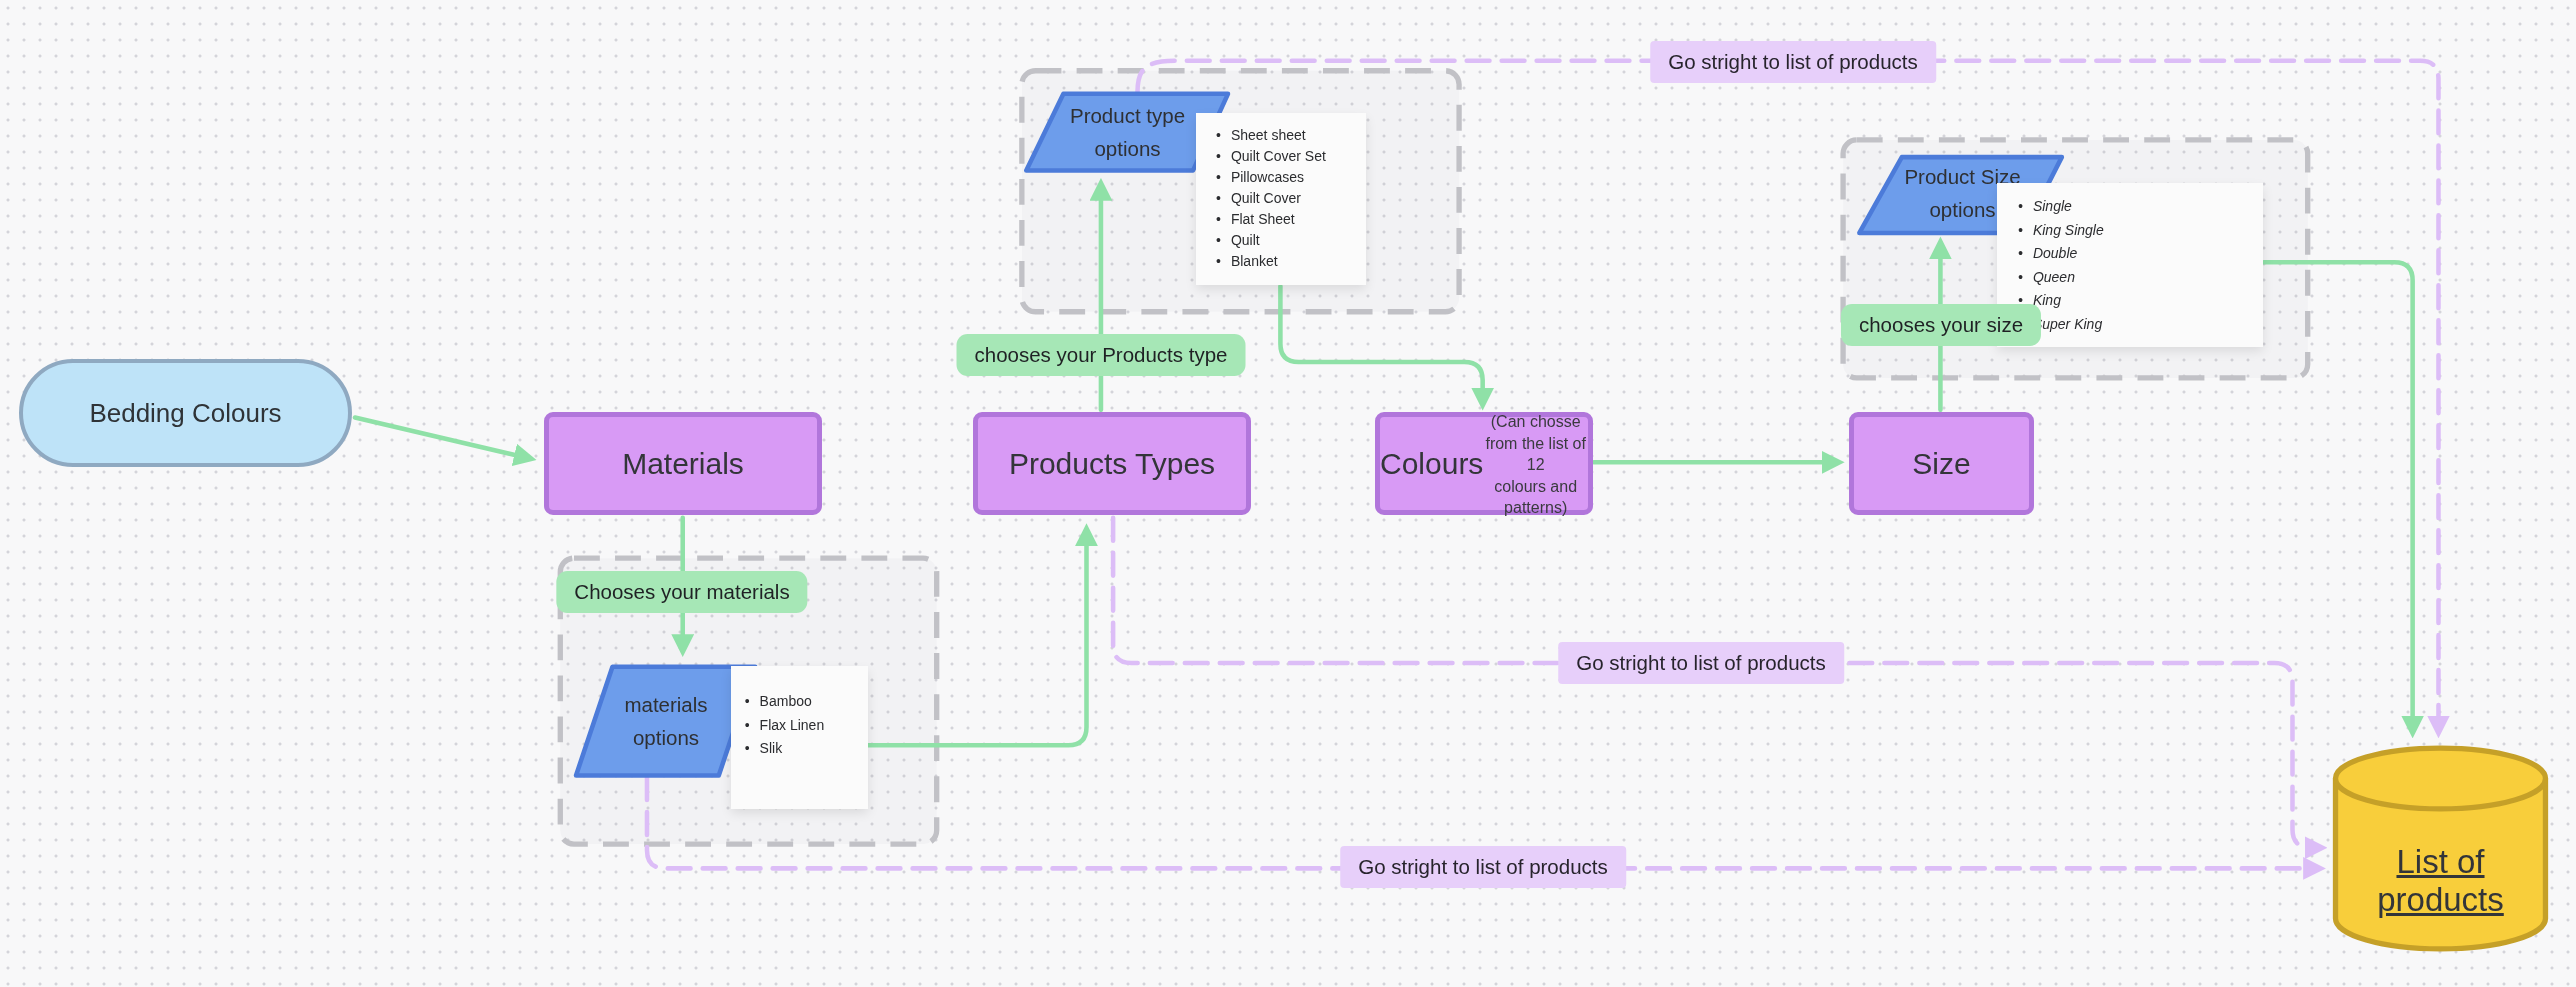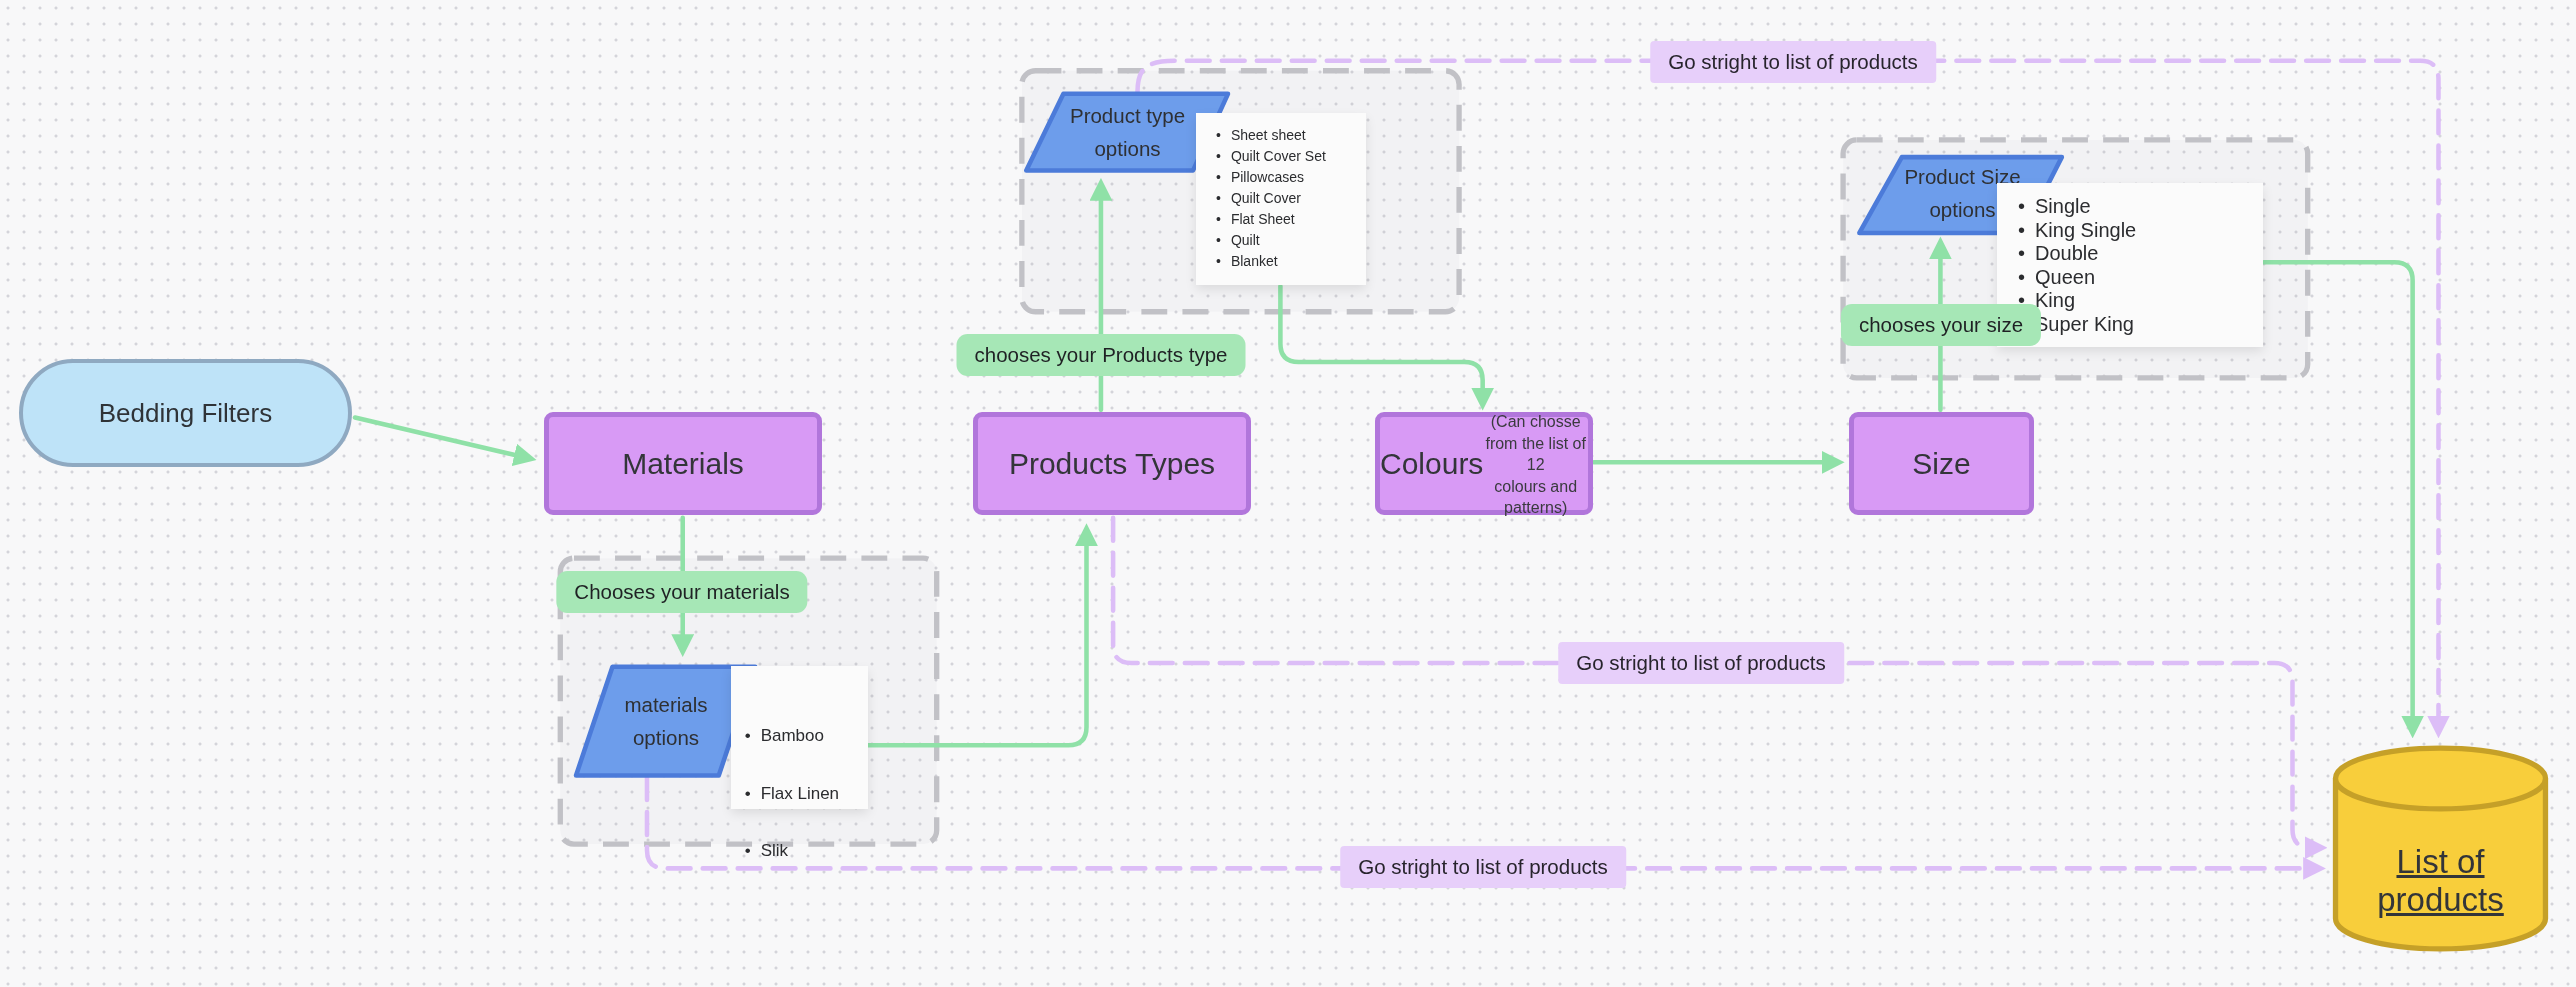--- a/index.html
+++ b/index.html
@@ -41,23 +41,23 @@
     position:absolute;background:#FBFBFB;box-shadow:0 4.6px 10.7px rgba(0,0,0,0.10);
     box-sizing:border-box;
   }
   .card ul{margin:0;padding:0;list-style:none;}
   .card li{color:#2B2C2F;display:flex;align-items:baseline;}
   .card li::before{content:"\2022";margin-right:10px;font-size:1em;}
 
   .card-product{left:1196px;top:113px;width:170px;height:172px;padding:12px 0 0 20px;}
   .card-product li{font-size:14px;line-height:21px;}
   .card-materials{left:731px;top:666px;width:137px;height:143px;padding:24px 0 0 13.7px;}
-  .card-materials li{font-size:17px;line-height:23.6px;margin-top:34px;}
+  .card-materials li{font-size:14px;line-height:23.6px;}
   .card-size{left:1997px;top:183px;width:266px;height:164px;padding:12px 0 0 21px;}
-  .card-size li{font-size:20px;line-height:23.6px;}
+  .card-size li{font-size:14px;line-height:23.6px;font-style:italic;}
 
   .glabel,.plabel{
     position:absolute;transform:translate(-50%,-50%);white-space:nowrap;
     font-size:20.5px;padding:9px 18px;border-radius:11px;color:#1F2124;
   }
   .glabel{background:#A6E7B6;}
   .plabel{background:#E7CFFA;border-radius:4px;color:#27242C;}
 
   .db{position:absolute;left:2330px;top:742px;width:221px;height:213px;}
   .db svg{position:absolute;left:0;top:0;}
@@ -97,21 +97,21 @@
     </g>
 
     <g fill="none" stroke="#DCBDF7" stroke-width="6" stroke-linecap="round" stroke-dasharray="30 16">
       <path d="M1495,122 C1495,90 1506,80 1545,80 L3182,80 Q3206,80 3206,104 L3206,962" marker-end="url(#ap)"></path>
       <path d="M1463,681 L1463,848 Q1463,872 1487,872 L2990,872 Q3014,872 3014,896 L3014,1091 Q3014,1115 3038,1115 L3051,1115" marker-end="url(#ap)"></path>
       <path d="M850,1022 L850,1118 Q850,1142 874,1142 L3049,1142" marker-end="url(#ap)"></path>
     </g>
   </svg>
 
   <div class="stadium" style="left:19px;top:359px;width:333px;height:108px;">
-    <span>Bedding Filters</span>
+    <span>Bedding Colours</span>
   </div>
 
   <div class="node" style="left:544px;top:412px;width:278px;height:103px;">
     <span class="title">Materials</span>
   </div>
 
   <div class="node" style="left:961px;top:412px;width:278px;height:103px;margin-left:12px;">
     <span class="title">Products Types</span>
   </div>
 

